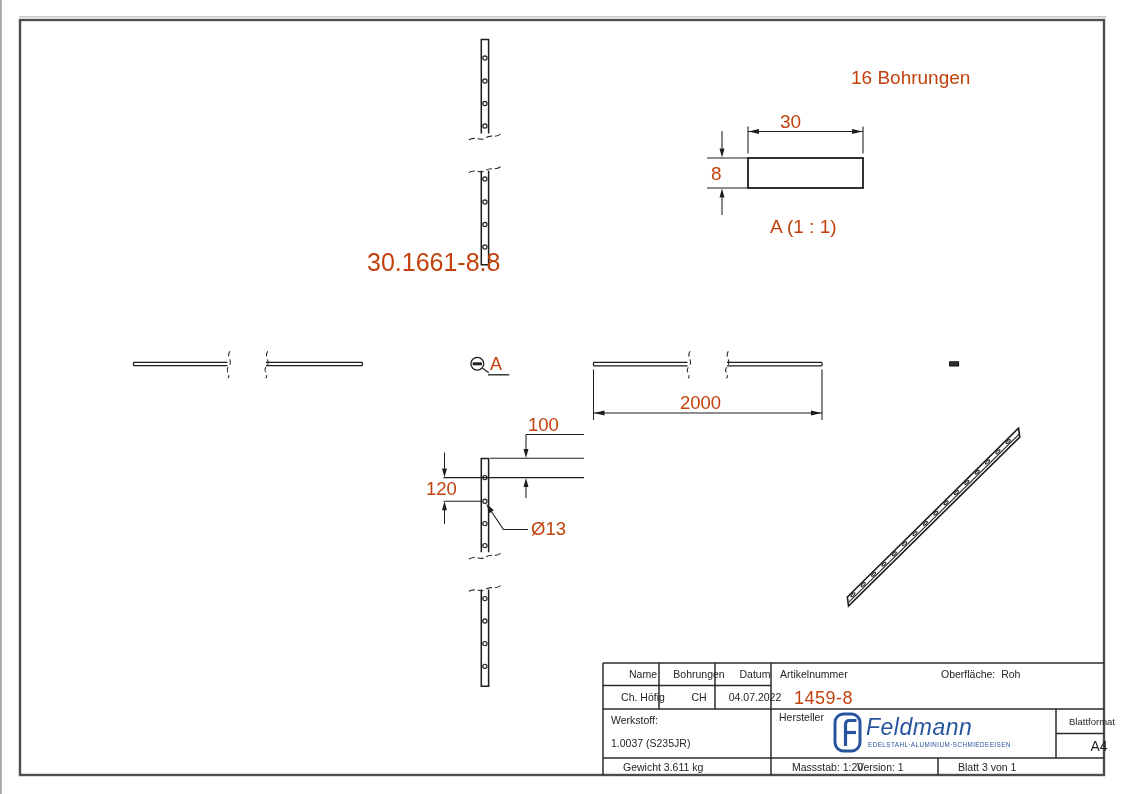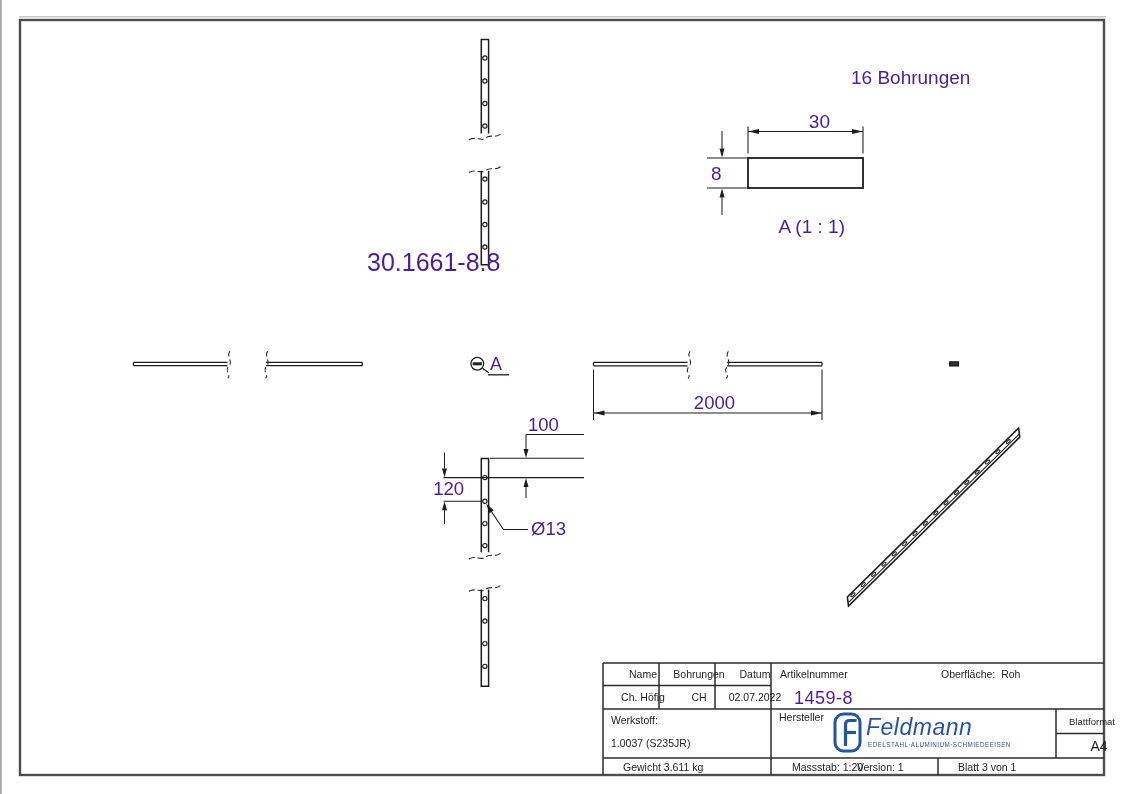--- a/index.html
+++ b/index.html
@@ -1,21 +1,21 @@
 <!DOCTYPE html>
 <html><head>
 <meta charset="utf-8">
 <style>
   html,body{margin:0;padding:0;background:#ffffff;}
   .sheet{position:relative;width:1123px;height:794px;background:#fff;overflow:hidden;
          font-family:"Liberation Sans",sans-serif;color:#1b1b1b;}
   svg{position:absolute;left:0;top:0;}
-  .lbl{position:absolute;white-space:nowrap;line-height:1;color:#4c1d95;}
+  .lbl{position:absolute;white-space:nowrap;line-height:1;color:#c2410c;}
   .dim{font-size:18.5px;}
-  .ctr{text-align:right;}
+  .ctr{text-align:left;}
   .tb{font-size:10.5px;color:#242424;}
   .tb-cell{display:flex;align-items:center;justify-content:center;position:absolute;padding-left:12px;}
   .artnr{font-size:18px;letter-spacing:0.5px;margin-left:14px;}
   .brand{font-size:23px;letter-spacing:0.5px;font-weight:400;font-style:italic;}
   .tagline{font-size:6.3px;letter-spacing:0.45px;font-weight:400;}
 </style>
 </head>
 <body>
 
 <div class="sheet">
@@ -201,21 +201,21 @@
   <div class="lbl dim ctr" style="left:426px;top:480px;width:38px">120</div>
 
   <div class="lbl dim" style="left:531px;top:520px">Ø13</div>
 
   <div class="tb-cell tb" style="left:603px;top:663px;width:56px;height:22px">Name</div>
   <div class="tb-cell tb" style="left:659px;top:663px;width:56px;height:22px">Bohrungen</div>
   <div class="tb-cell tb" style="left:715px;top:663px;width:56px;height:22px">Datum</div>
 
   <div class="tb-cell tb" style="left:603px;top:685px;width:56px;height:24px">Ch. Höfig</div>
   <div class="tb-cell tb" style="left:659px;top:685px;width:56px;height:24px">CH</div>
-  <div class="tb-cell tb" style="left:715px;top:685px;width:56px;height:24px">02.07.2022</div>
+  <div class="tb-cell tb" style="left:715px;top:685px;width:56px;height:24px">04.07.2022</div>
 
   <div class="lbl tb" style="left:780px;top:669px">Artikelnummer</div>
   <div class="lbl tb" style="left:941px;top:669px"><span>Oberfläche:</span>&nbsp;&nbsp;<span>Roh</span></div>
   <div class="lbl artnr" style="left:780px;top:689px">1459-8</div>
 
   <div class="lbl tb" style="left:611px;top:715px">Werkstoff:</div>
   <div class="lbl tb" style="left:611px;top:738px">1.0037 (S235JR)</div>
 
   <div class="lbl tb" style="left:779px;top:712px">Hersteller</div>
 

